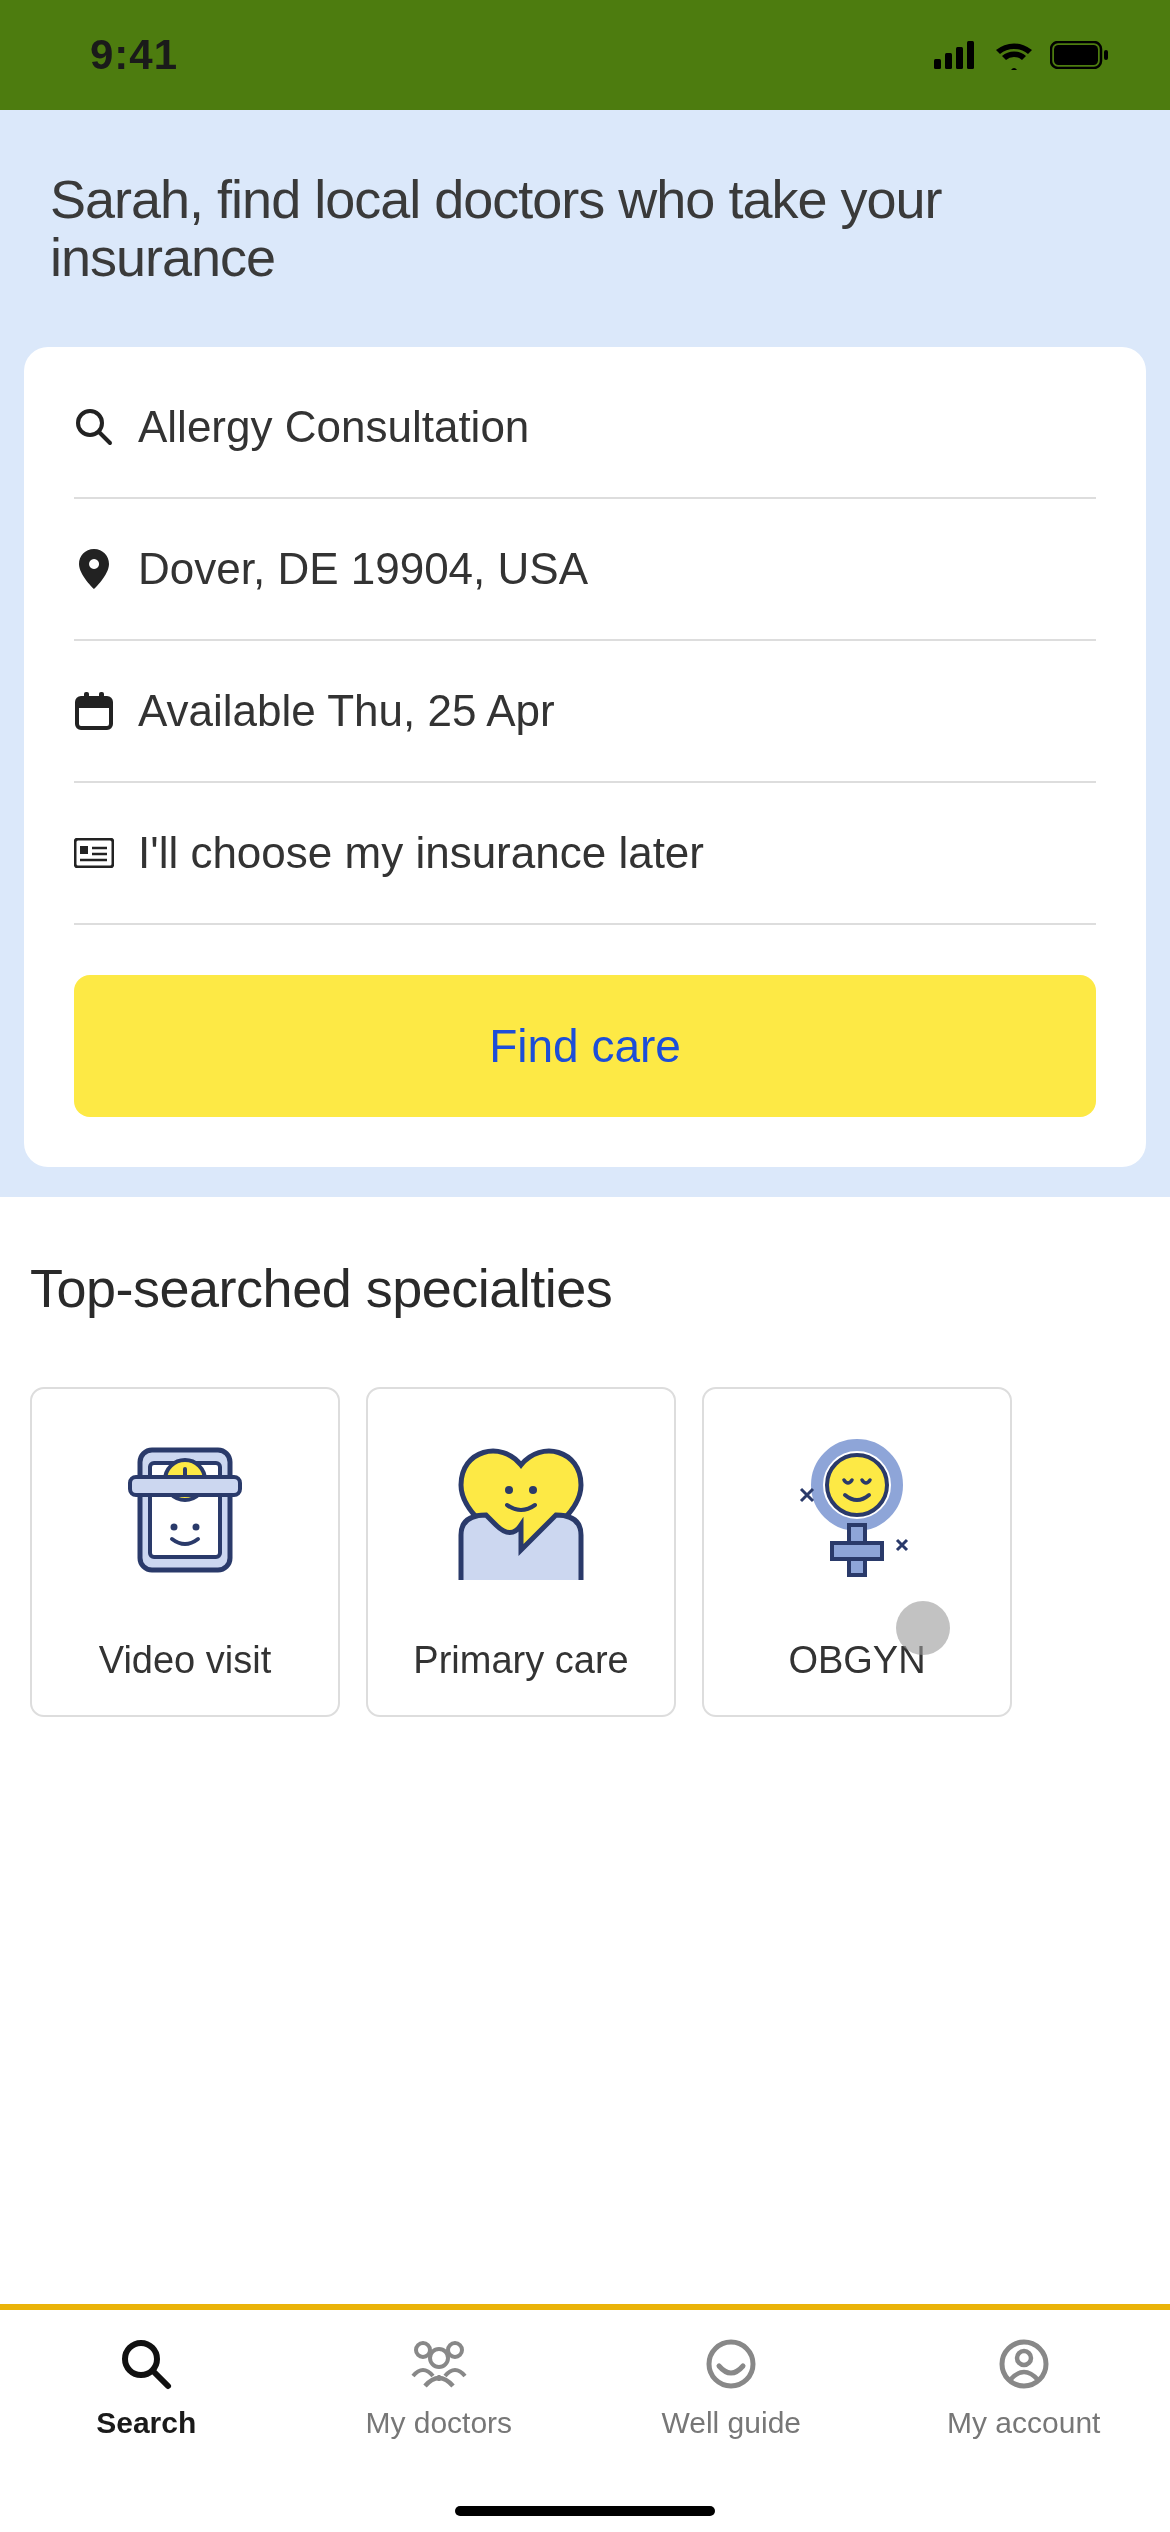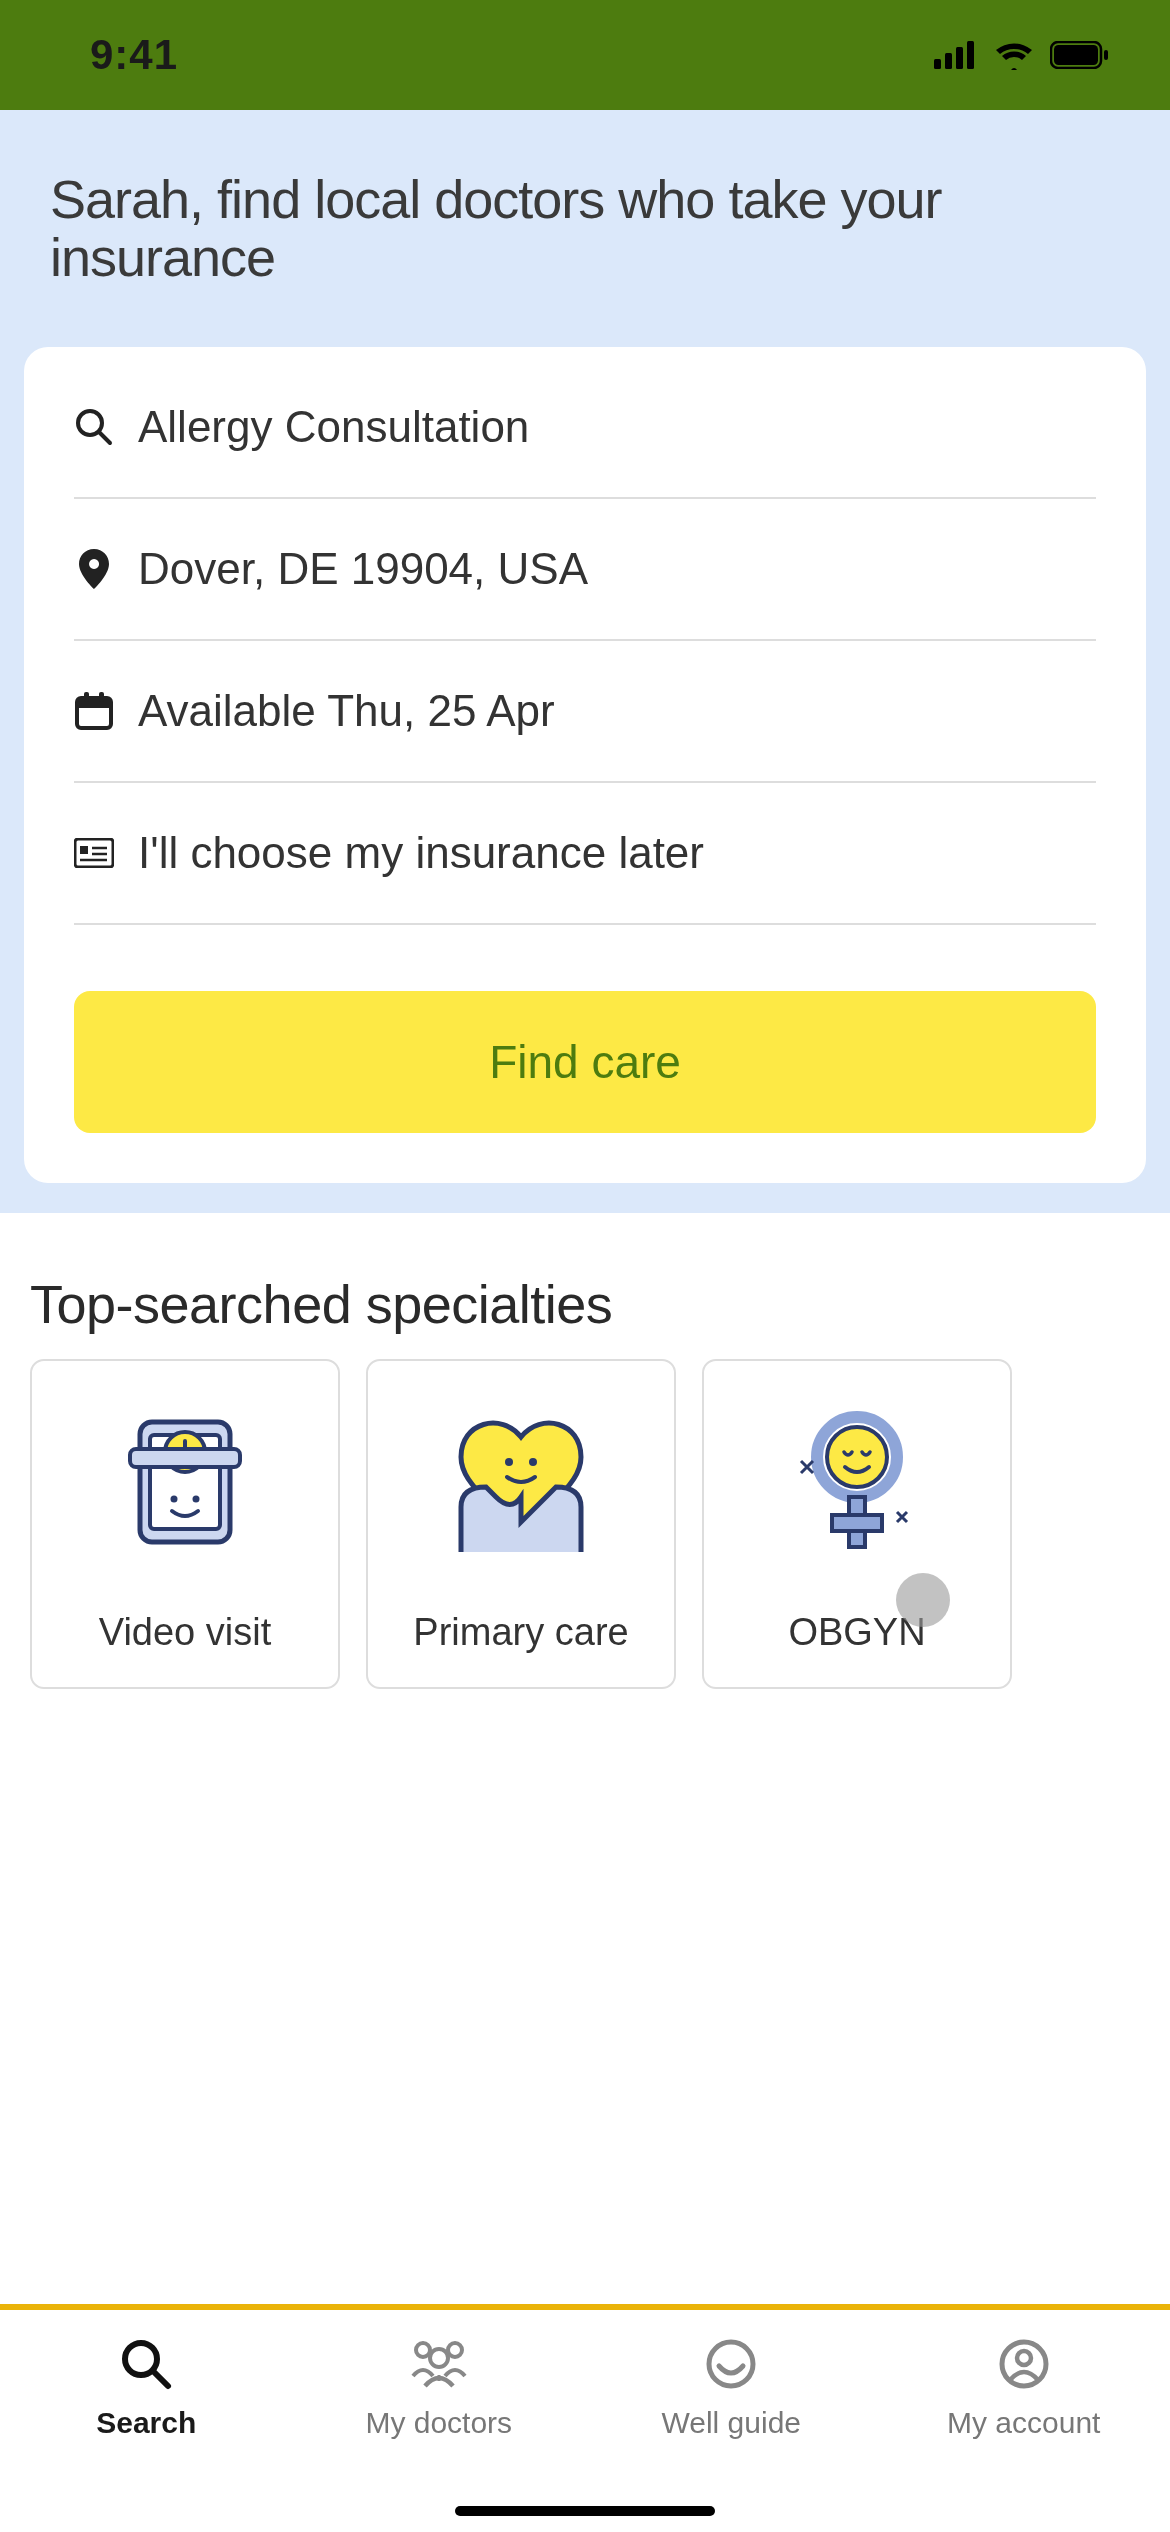--- a/index.html
+++ b/index.html
@@ -13,28 +13,28 @@
 
   
   .hero { background: #dbe8fa; padding: 60px 50px 0 50px; }
   .hero-title { font-size: 54px; font-weight: 500; color: #3a3a3a; line-height: 1.08; letter-spacing: -1px; }
 
   
   .search-card { background: #fff; border-radius: 24px; margin: 60px 24px 0 24px; padding: 10px 50px 50px 50px; }
   .field { display: flex; align-items: center; gap: 24px; border-bottom: 2px solid #ddd; padding: 45px 0; cursor: pointer; }
   .field-icon { width: 40px; display:flex; align-items:center; justify-content:center; flex-shrink:0; }
   .field-text { font-size: 44px; color: #333; font-weight: 400; }
-  .find-btn { width: 100%; background: #fde945; border: none; border-radius: 16px; padding: 44px 0; font-size: 46px; font-weight: 500; color: #4d7c0f; margin-top: 66px; cursor: pointer; }
+  .find-btn { width: 100%; background: #fde945; border: none; border-radius: 16px; padding: 44px 0; font-size: 46px; font-weight: 500; color: #1d4ed8; margin-top: 50px; cursor: pointer; }
 
   
   .hero-wrap { background: #dbe8fa; padding-bottom: 30px; }
 
   
   .specialties { padding: 60px 30px 0 30px; background:#fff; }
-  .spec-title { font-size: 54px; font-weight: 500; color: #2a2a2a; margin-bottom: 24px; letter-spacing:-0.5px; }
+  .spec-title { font-size: 54px; font-weight: 500; color: #2a2a2a; margin-bottom: 68px; letter-spacing:-0.5px; }
   .spec-row { display: flex; gap: 26px; }
   .spec-card { width: 310px; height: 330px; border: 2px solid #ddd; border-radius: 14px; display:flex; flex-direction:column; align-items:center; justify-content:flex-start; padding-top:36px; cursor:pointer; position:relative; }
   .spec-illus { width:170px; height:170px; display:flex; align-items:center; justify-content:center; }
   .spec-label { font-size: 38px; color:#333; font-weight:400; margin-top:44px; }
 
   
   .tabbar { position:absolute; bottom:0; left:0; right:0; height:228px; border-top:6px solid #eab308; background:#fff; display:flex; justify-content:space-around; align-items:flex-start; padding-top:22px; }
   .tab { display:flex; flex-direction:column; align-items:center; gap:10px; cursor:pointer; width:20%; }
   .tab-icon { width:64px; height:64px; display:flex; align-items:center; justify-content:center; }
   .tab-label { font-size: 30px; color:#777; font-weight:400; }

